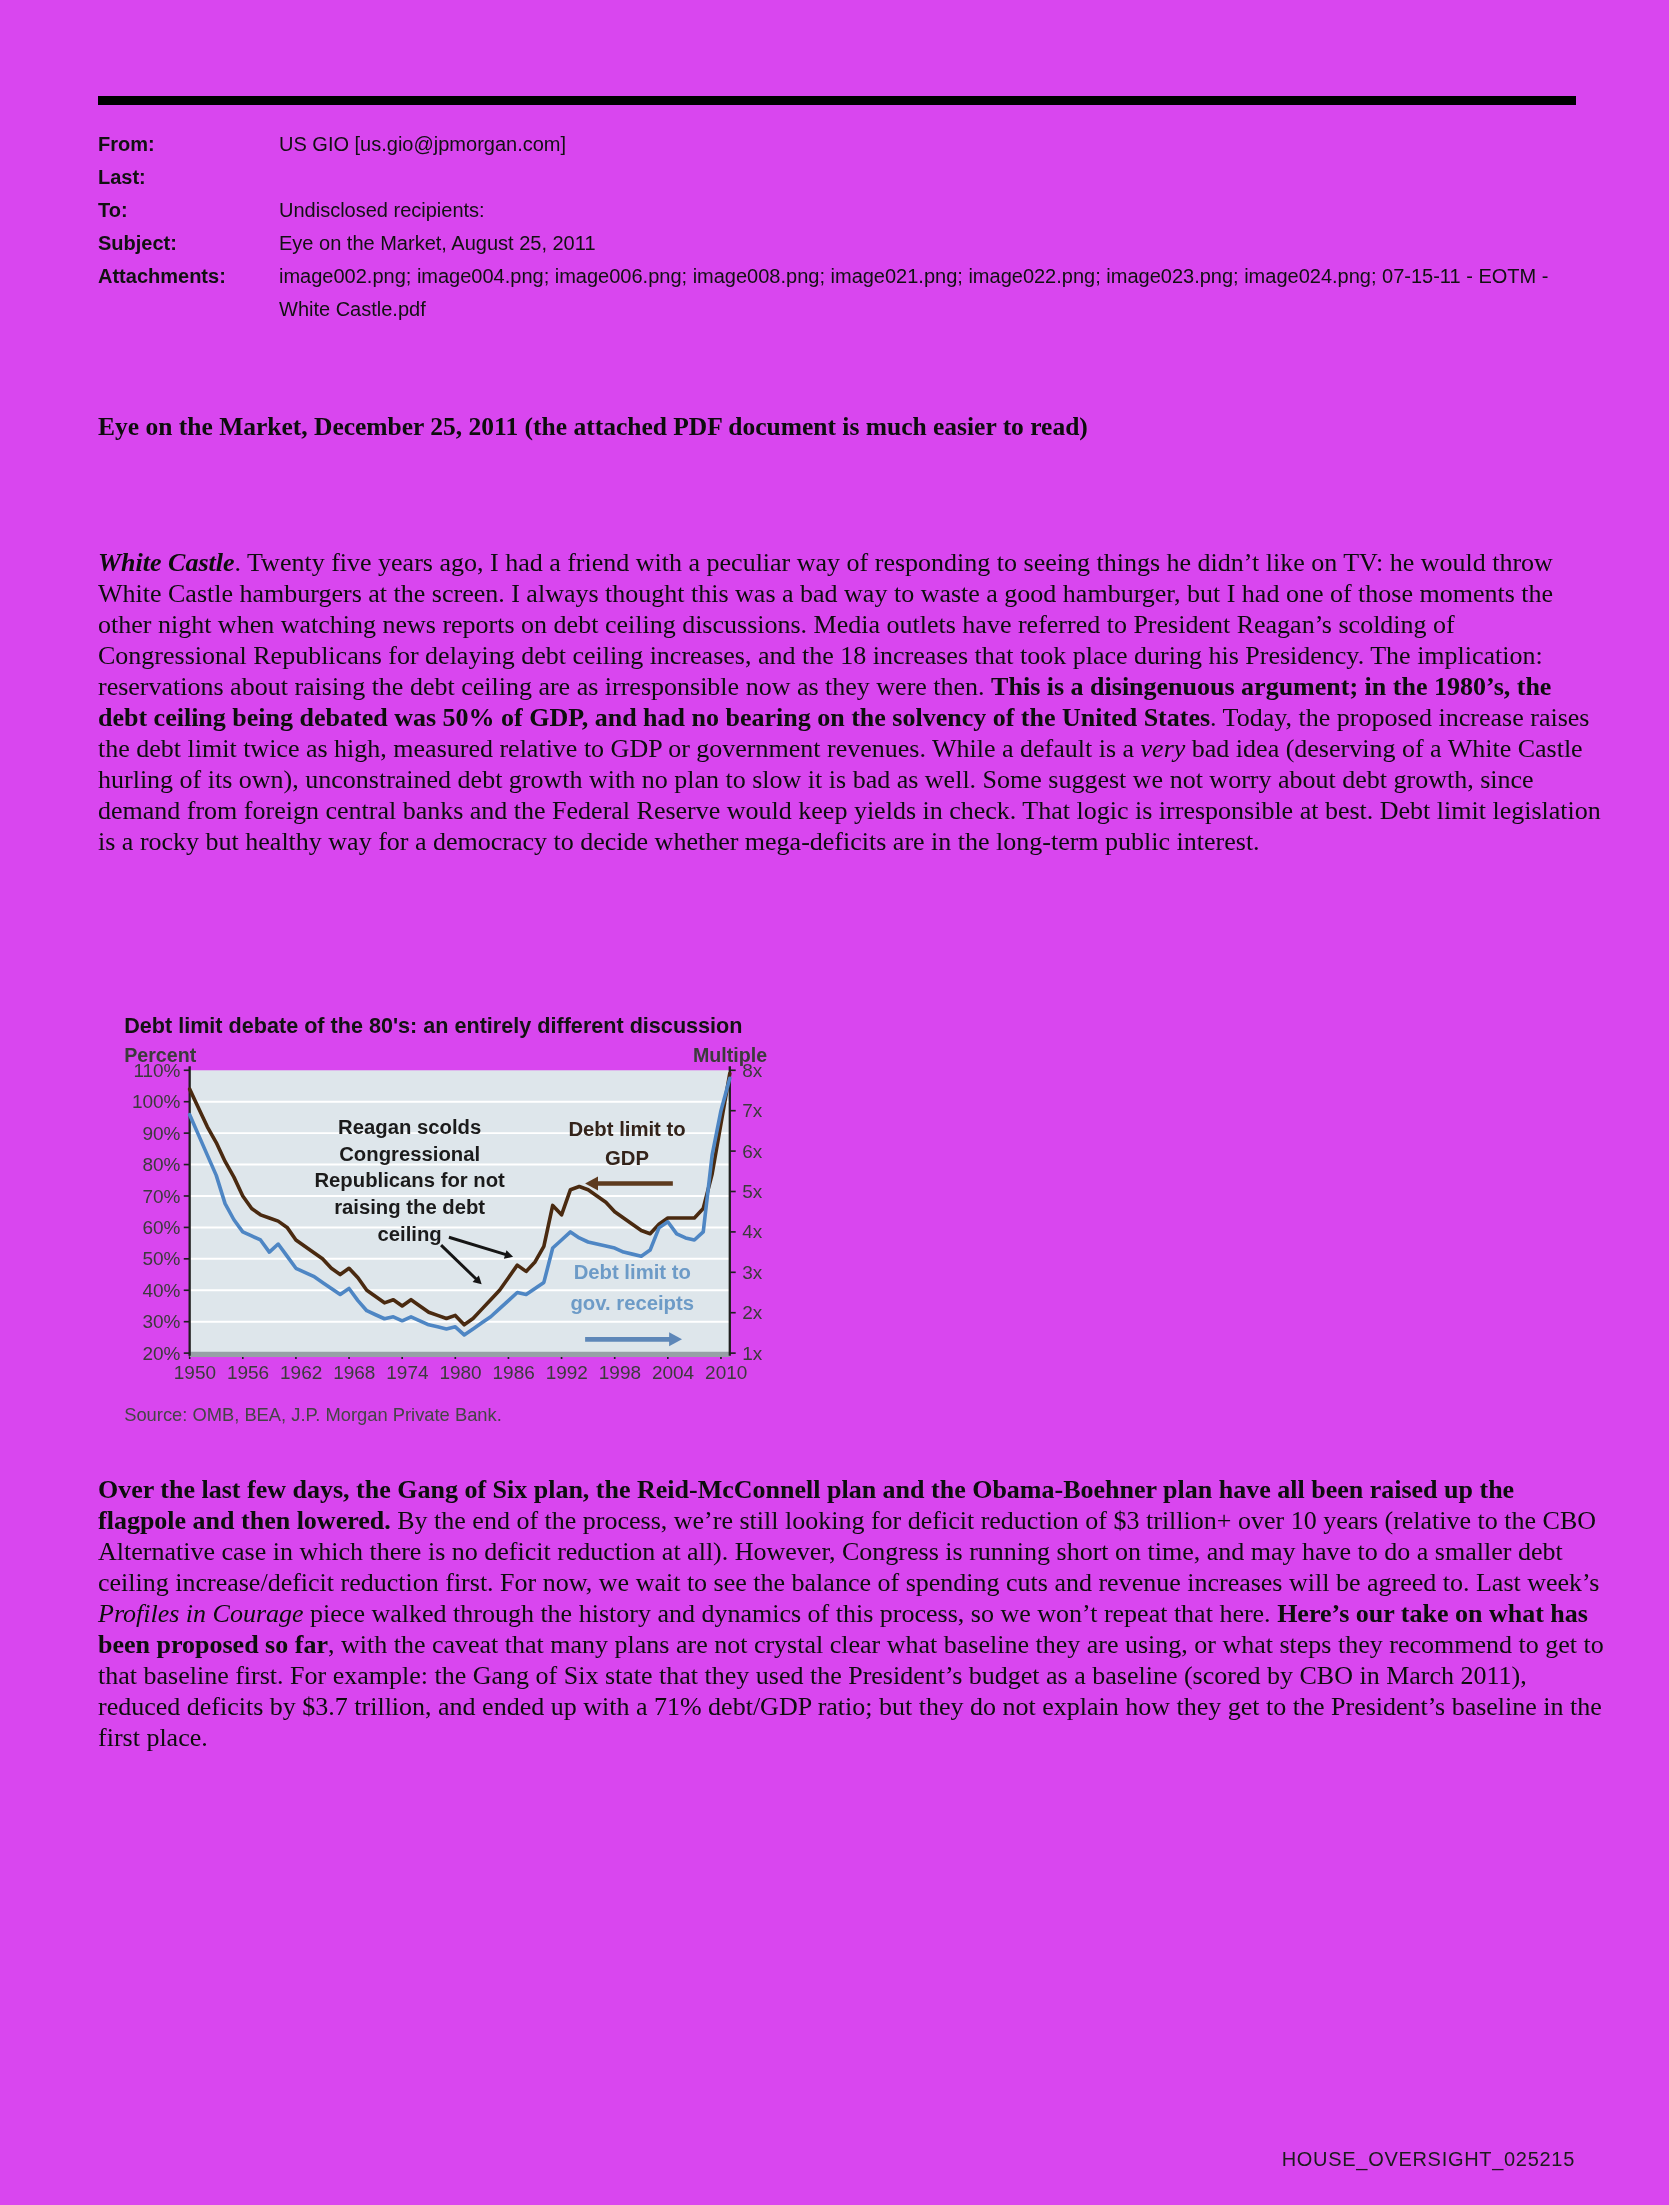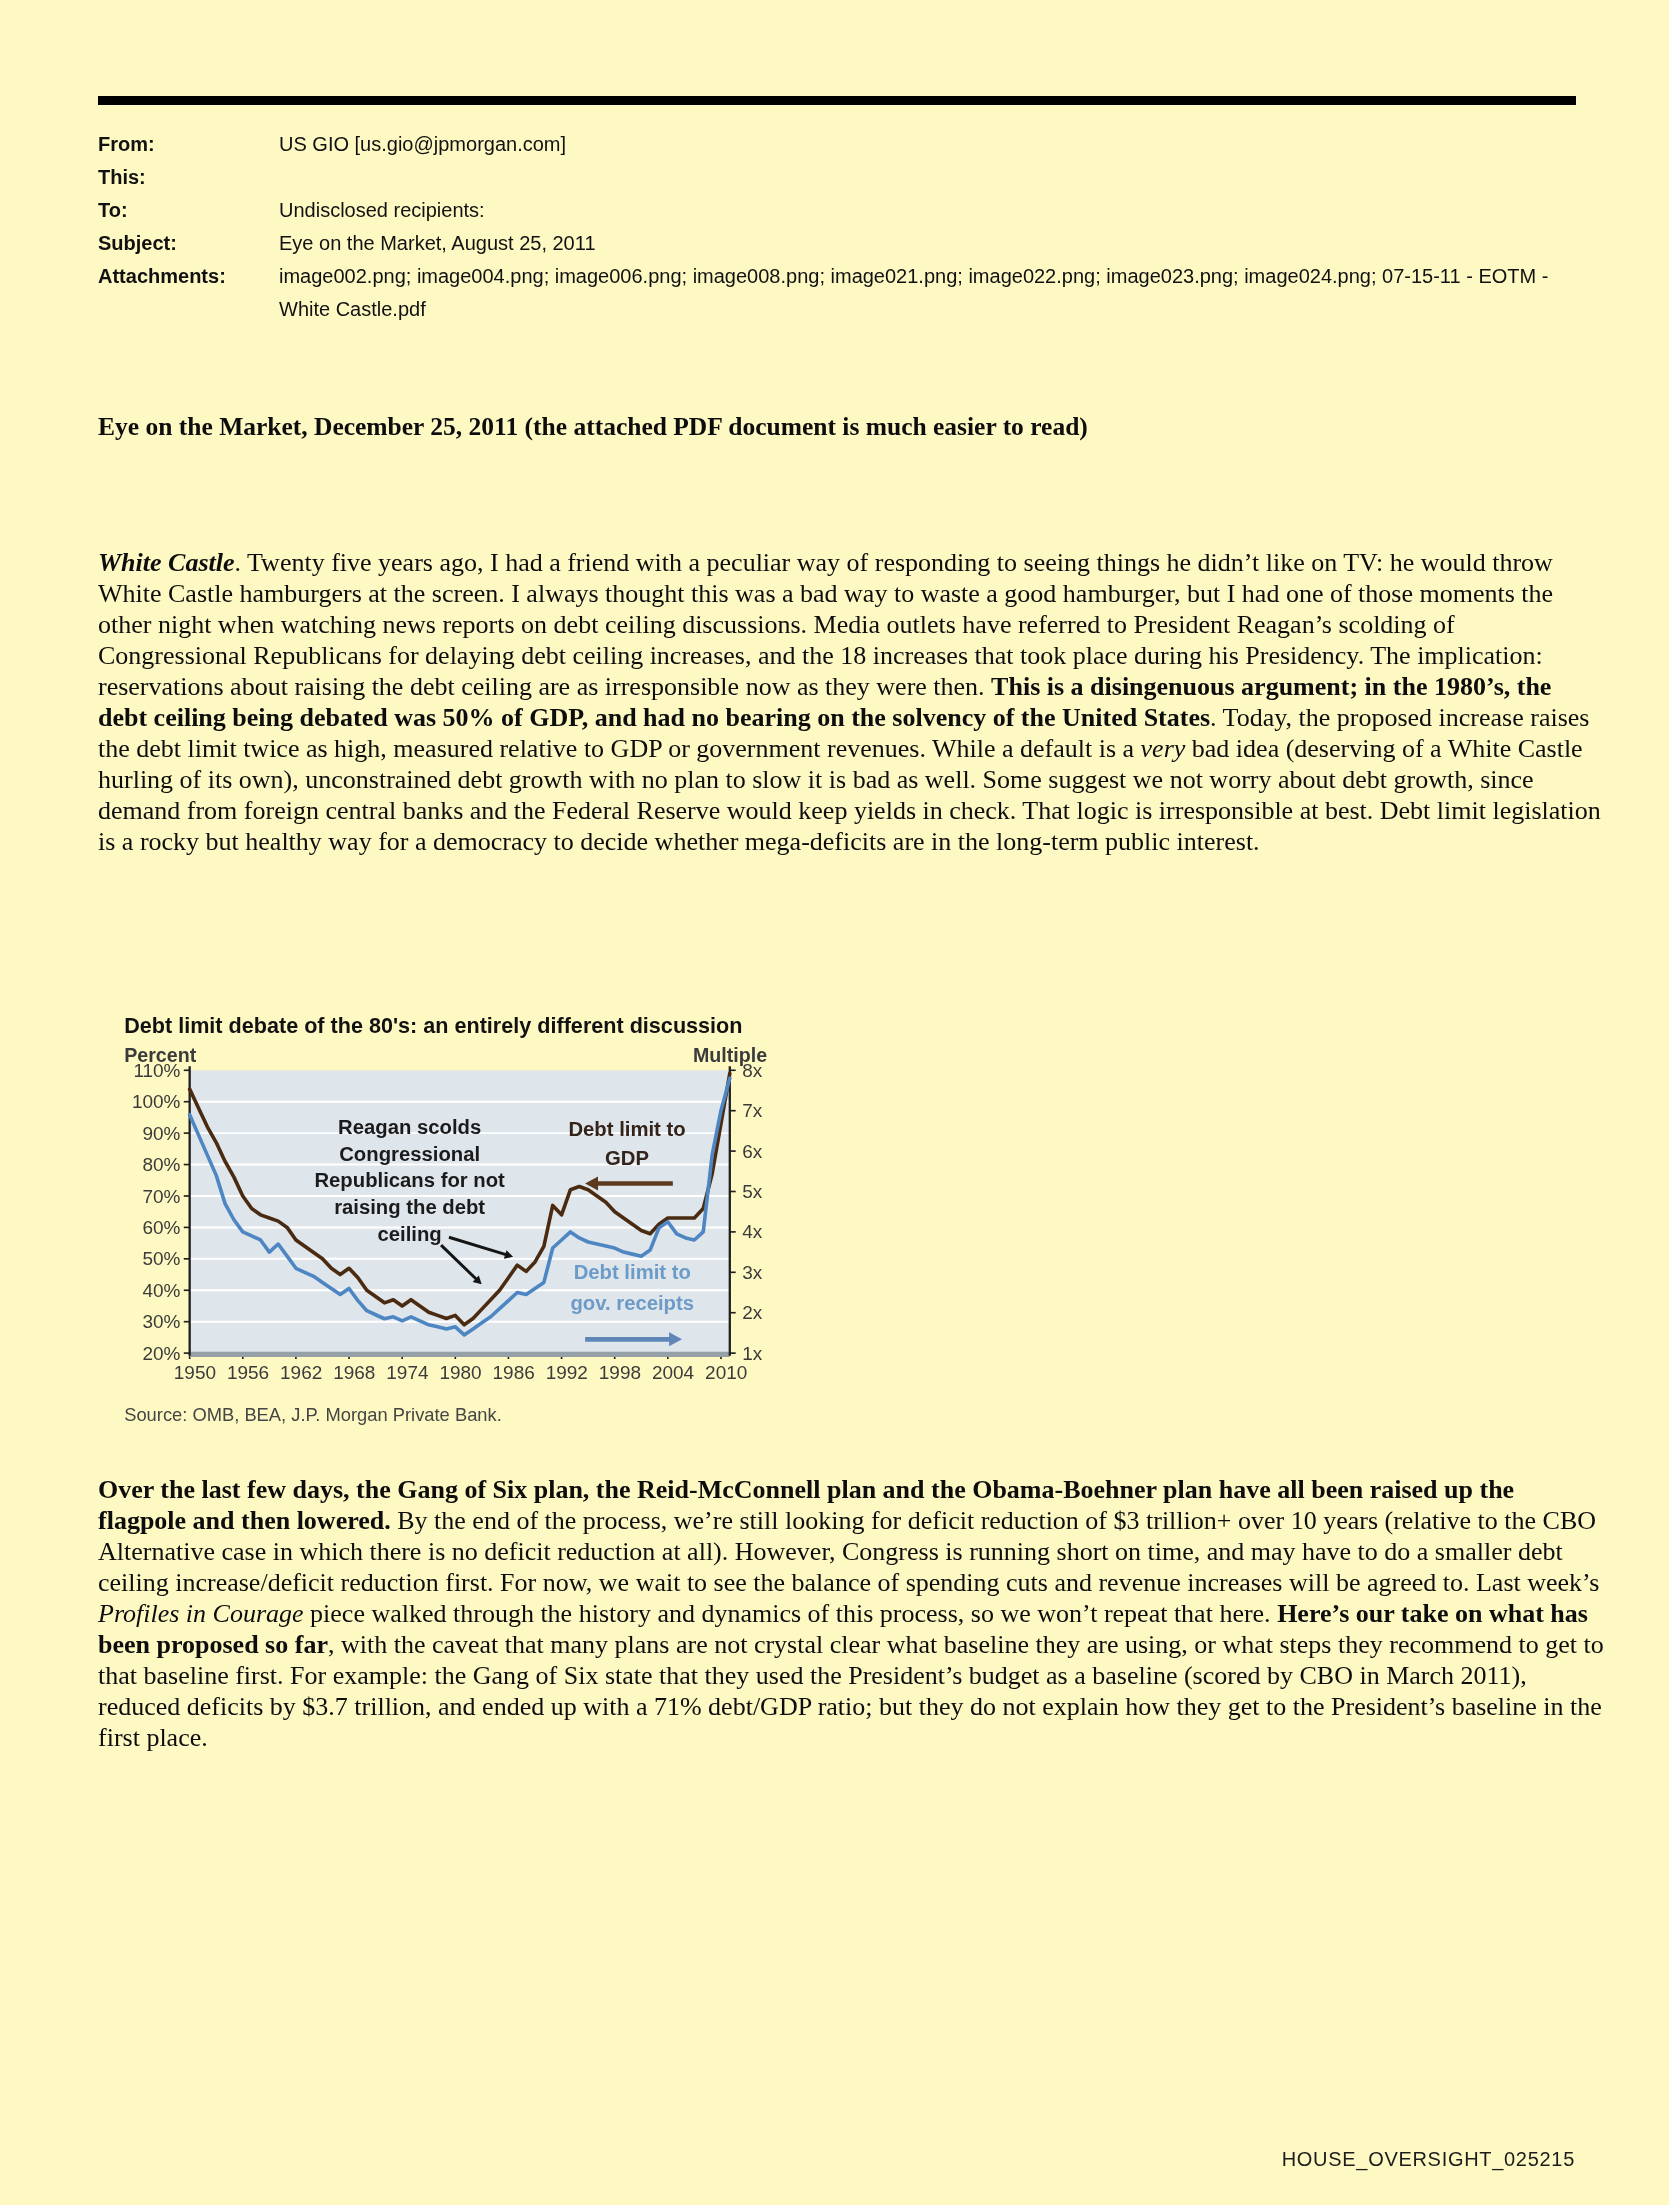--- a/index.html
+++ b/index.html
@@ -1,19 +1,19 @@
 <!DOCTYPE html>
 <html style="font-size:10.5px"><head>
 <meta charset="utf-8">
 <style>
   html,body{margin:0;padding:0;background:#888;}
   .page{
     position:relative;
     width:1669px;height:2205px;
-    background:#fef9c3;
+    background:#d946ef;
     font-family:"Liberation Serif", serif;
     color:#0d0d0d;
     overflow:hidden;
   }
   .top-rule{
     position:absolute;left:98px;top:96px;
     width:1478px;height:9.2px;background:#000;
   }
   .mail-header{
     position:absolute;left:98px;top:128px;width:1486px;
@@ -52,21 +52,21 @@
 <div class="page">
 
   <div class="top-rule"></div>
 
   <div class="mail-header">
     <div class="mail-row">
       <div class="mail-label">From:</div>
       <div class="mail-value">US GIO [us.gio@jpmorgan.com]</div>
     </div>
     <div class="mail-row">
-      <div class="mail-label">This:</div>
+      <div class="mail-label">Last:</div>
     </div>
     <div class="mail-row">
       <div class="mail-label">To:</div>
       <div class="mail-value">Undisclosed recipients:</div>
     </div>
     <div class="mail-row">
       <div class="mail-label">Subject:</div>
       <div class="mail-value">Eye on the Market, August 25, 2011</div>
     </div>
     <div class="mail-row">

